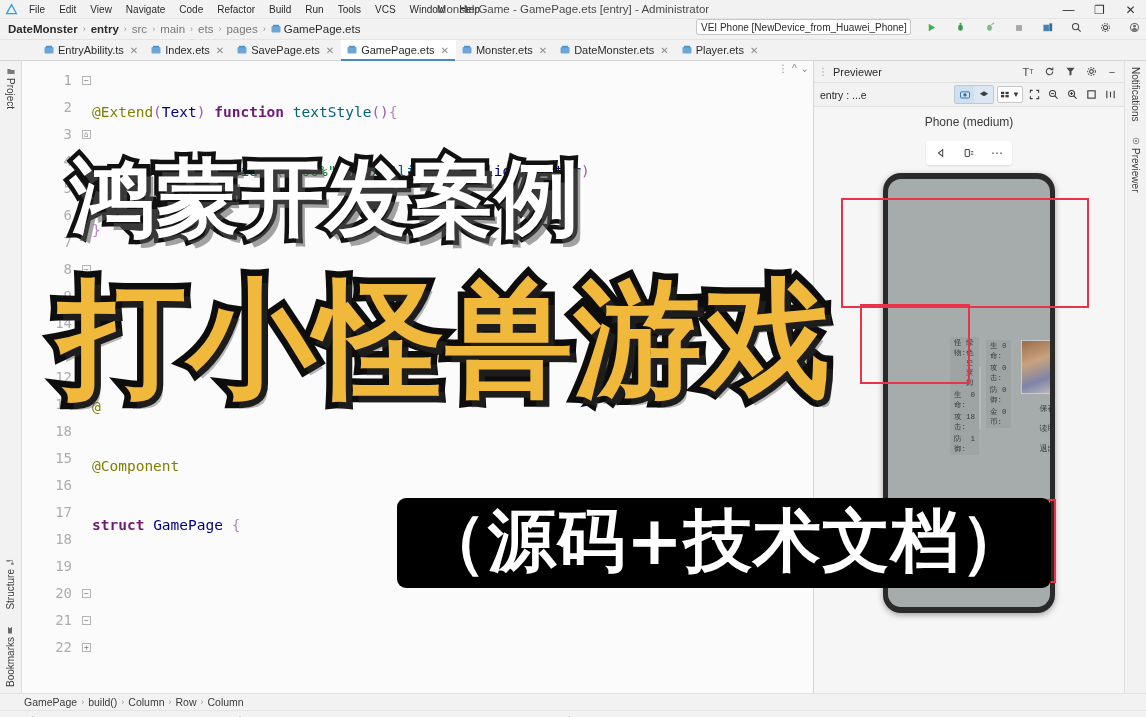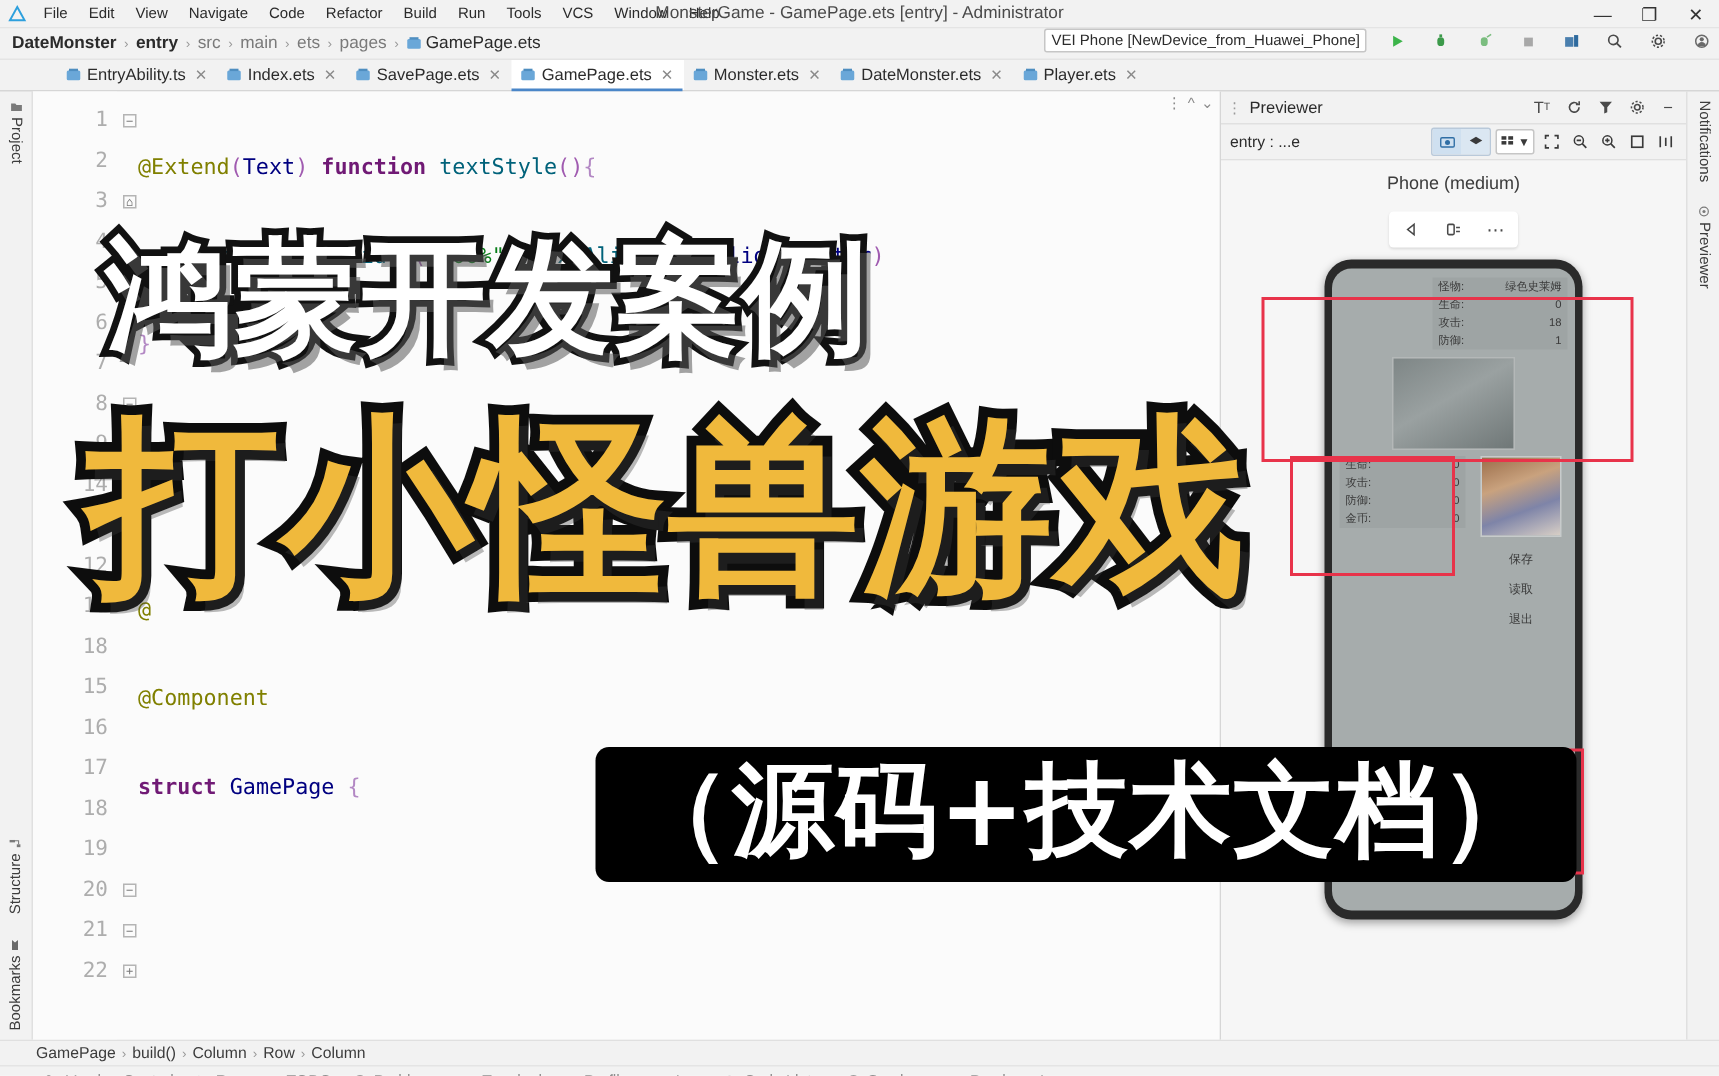--- a/index.html
+++ b/index.html
@@ -162,22 +162,23 @@
     box-shadow:0 1px 2px rgba(0,0,0,.12); padding:2px; margin-bottom:8px;
   }
   .device-ctrl { width:26px; height:20px; display:flex; align-items:center; justify-content:center; color:#4a4a4a; font-size:12px; }
 
   .phone-frame {
     width:172px; height:440px; background:#2a2a2a; border-radius:18px;
     padding:6px 5px; box-shadow:0 2px 6px rgba(0,0,0,.35); position:relative;
   }
   .phone-screen {
     width:100%; height:100%; background:#a6acac; border-radius:13px; overflow:hidden;
-    display:flex; flex-direction:column; align-items:center; position:relative;
+    display:flex; flex-direction:row; align-items:center; position:relative;
     padding-top:4px;
+    font-family:Liberation Mono, monospace;
   }
   .mon-card {
     width:90px; margin-left:62px; margin-top:2px;
     font-size:7.5px; color:#3a3a3a; background:#9ea4a4;
   }
   .stat-row { display:flex; justify-content:space-between; padding:1px 4px; line-height:10px; }
   .stat-k { }
   .stat-v { }
   .mon-img {
     width:82px; height:62px; margin:5px 0 0 0; background:#8d9393;

